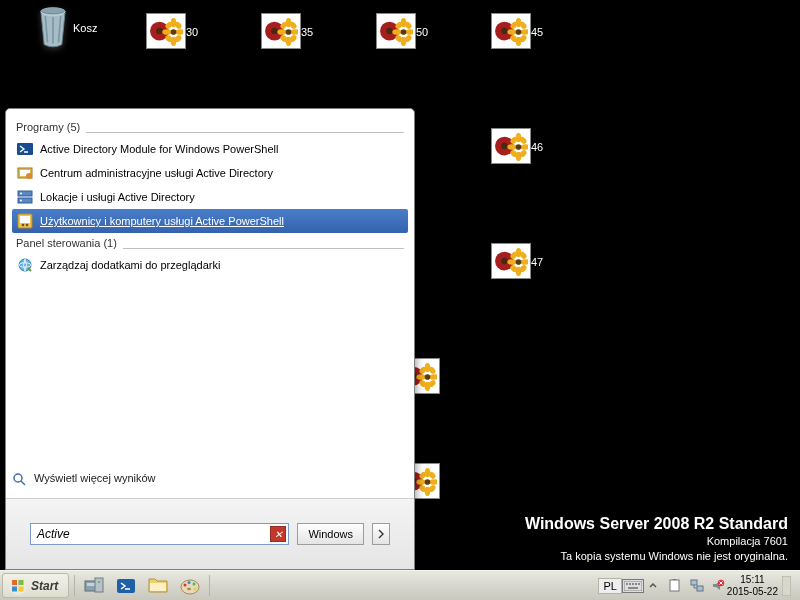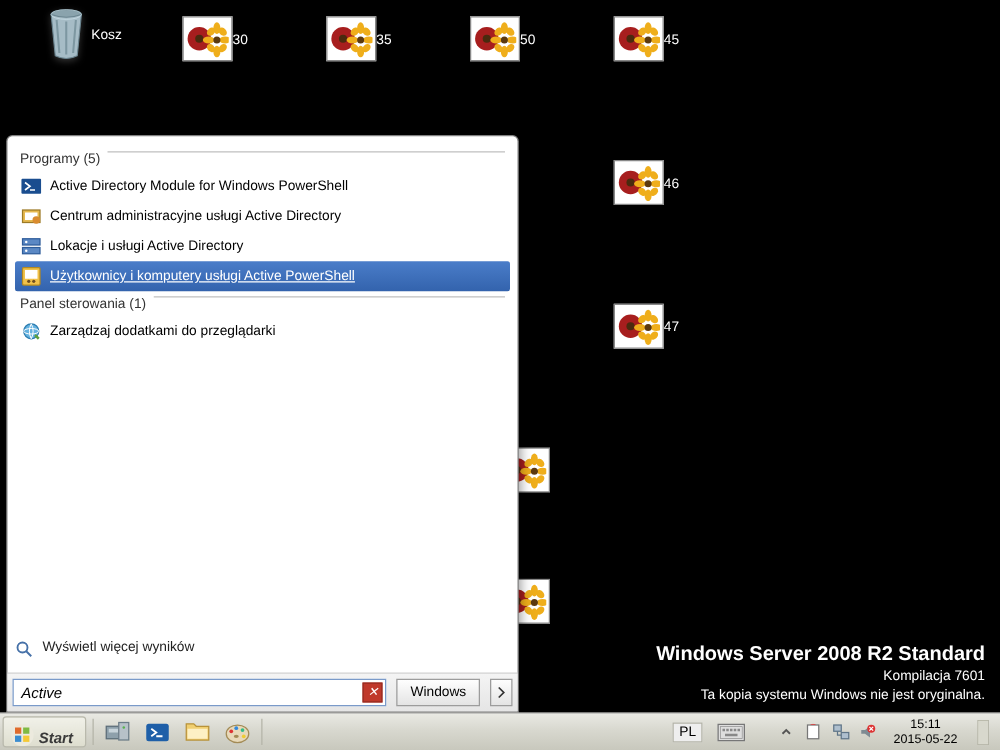--- a/index.html
+++ b/index.html
@@ -13,43 +13,43 @@
 .flower-thumb{width:40px;height:36px;background:#fff;border:1px solid #888;padding:2px;display:flex;align-items:center;justify-content:center}
 .flower-thumb svg{width:100%;height:100%}
 
 
 .watermark{position:absolute;right:12px;bottom:36px;text-align:right;color:#fff;font-size:11px;line-height:1.35}
 .watermark .line1{font-weight:bold;font-size:16px}
 
 
 .start-menu{position:absolute;left:5px;bottom:30px;width:410px;height:462px;background:#fff;border:1px solid #808080;border-radius:5px 5px 0 0;box-shadow:0 0 10px rgba(0,0,0,0.5);display:flex;flex-direction:column}
 .results-pane{flex:1;overflow:auto;padding:8px 6px 4px 6px}
-.section-header{display:flex;align-items:flex-start;font-size:11px;color:#333;margin:4px 0 4px 4px}
+.section-header{display:flex;align-items:flex-end;font-size:11px;color:#333;margin:4px 0 4px 4px}
 .section-header .line{flex:1;height:1px;background:#c0c0c0;margin-left:6px;margin-right:4px}
 .result-row{display:flex;align-items:center;padding:3px 4px;font-size:11px;color:#000;cursor:pointer;border-radius:2px}
 .result-row.selected{background:linear-gradient(#4a7dc9,#3363ad);color:#fff;text-decoration:underline}
 .result-row .ico{width:18px;height:18px;margin-right:6px;display:flex;align-items:center;justify-content:center;flex:0 0 18px}
 .more-results{display:flex;align-items:flex-start;font-size:11px;color:#222;padding:6px 6px 10px 6px;cursor:pointer}
 .more-results .ico{width:16px;height:16px;margin-right:6px}
 
-.bottom-bar{border-top:1px solid #d0d0d0;background:linear-gradient(#f4f4f4,#e5e5e5);padding:4px;display:flex;align-items:flex-start;gap:8px}
+.bottom-bar{border-top:1px solid #d0d0d0;background:linear-gradient(#f4f4f4,#e5e5e5);padding:24px;display:flex;align-items:flex-start;gap:8px}
 .search-box{flex:1;display:flex;align-items:center;height:22px;background:#fff;border:1px solid #7a9ac9;padding:0 2px 0 6px;font-size:12px;font-style:italic}
 .search-box .text{flex:1}
 .clear-btn{width:16px;height:16px;background:#c0392b;color:#fff;font-size:10px;display:flex;align-items:center;justify-content:center;border:1px solid #962d22;cursor:pointer}
 .logout-btn{height:22px;background:linear-gradient(#fefefe,#e4e4e4);border:1px solid #9c9c9c;font-size:11px;padding:0 10px;display:flex;align-items:center;cursor:pointer}
 .logout-expand{height:22px;width:18px;background:linear-gradient(#fefefe,#e4e4e4);border:1px solid #9c9c9c;display:flex;align-items:center;justify-content:center;cursor:pointer}
 
 
 .taskbar{position:absolute;left:0;right:0;bottom:0;height:30px;background:linear-gradient(#e9e9e3,#d8d8cf 45%,#c8c8bd);border-top:1px solid #f4f4ef;display:flex;align-items:stretch}
-.start-btn{display:flex;align-items:flex-end;padding:0 10px 0 6px;background:linear-gradient(#f1f1e9,#dedecf);border:1px solid #b9b9ac;margin:2px;border-radius:3px;cursor:pointer;gap:4px}
+.start-btn{display:flex;align-items:center;padding:0 10px 0 6px;background:linear-gradient(#f1f1e9,#dedecf);border:1px solid #b9b9ac;margin:2px;border-radius:3px;cursor:pointer;gap:4px}
 .start-orb{width:18px;height:18px}
 .start-btn .lbl{font-size:12px;font-weight:bold;font-style:italic;color:#3a3a3a}
 .ql-sep{width:1px;background:#b4b4a8;margin:4px 3px}
 .ql-btn{width:32px;display:flex;align-items:center;justify-content:center;cursor:pointer;border:1px solid transparent;margin:2px 0}
-.tray{margin-left:auto;display:flex;align-items:center;padding:0 6px;gap:12px}
+.tray{margin-left:auto;display:flex;align-items:center;padding:0 6px;gap:0}
 .tray-group{display:flex;align-items:center;gap:6px}
 .lang{font-size:11px;border:1px solid #b4b4a8;padding:1px 4px;background:#eee;cursor:pointer}
 .clock{font-size:10px;text-align:center;line-height:1.15;cursor:pointer}
 .tray-icon{width:16px;height:16px;display:flex;align-items:center;justify-content:center;cursor:pointer}
 .kb-icon{width:22px;height:14px;border:1px solid #777;background:#ddd;cursor:pointer;display:flex;align-items:center;justify-content:center}
 </style>
 </head>
 <body>
 
 <div class="desktop-icon" style="left:33px;top:3px">

